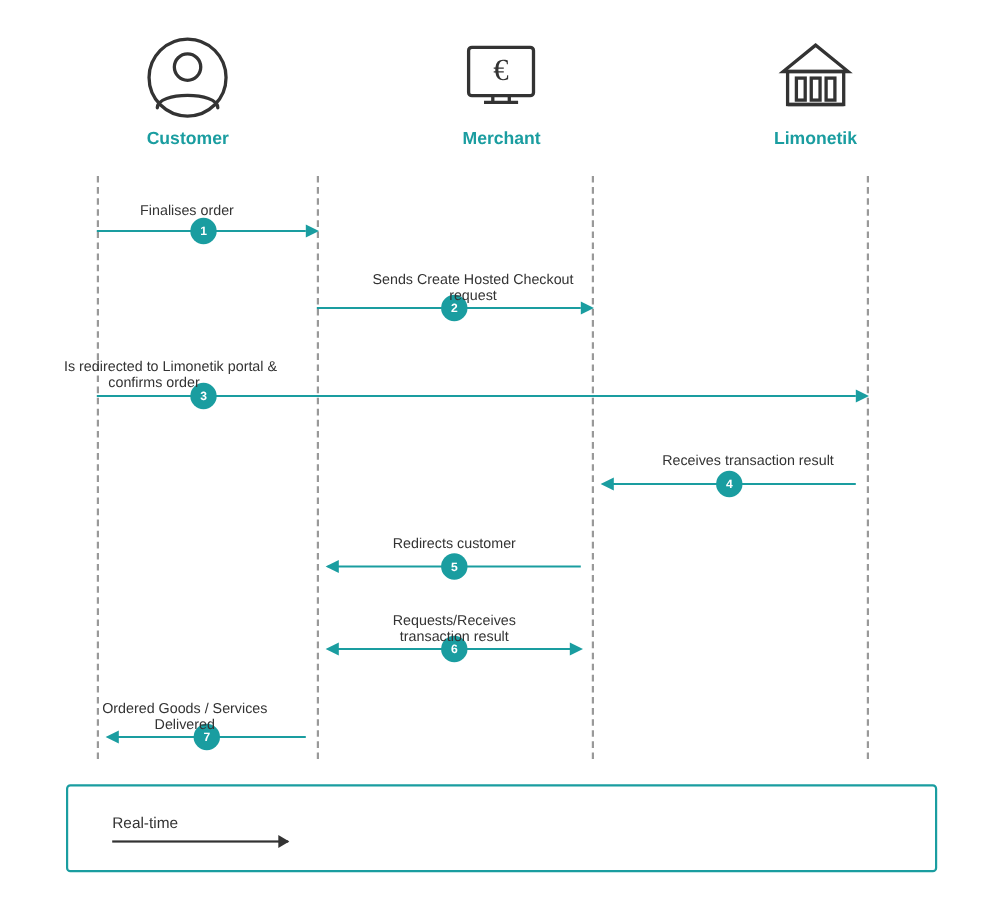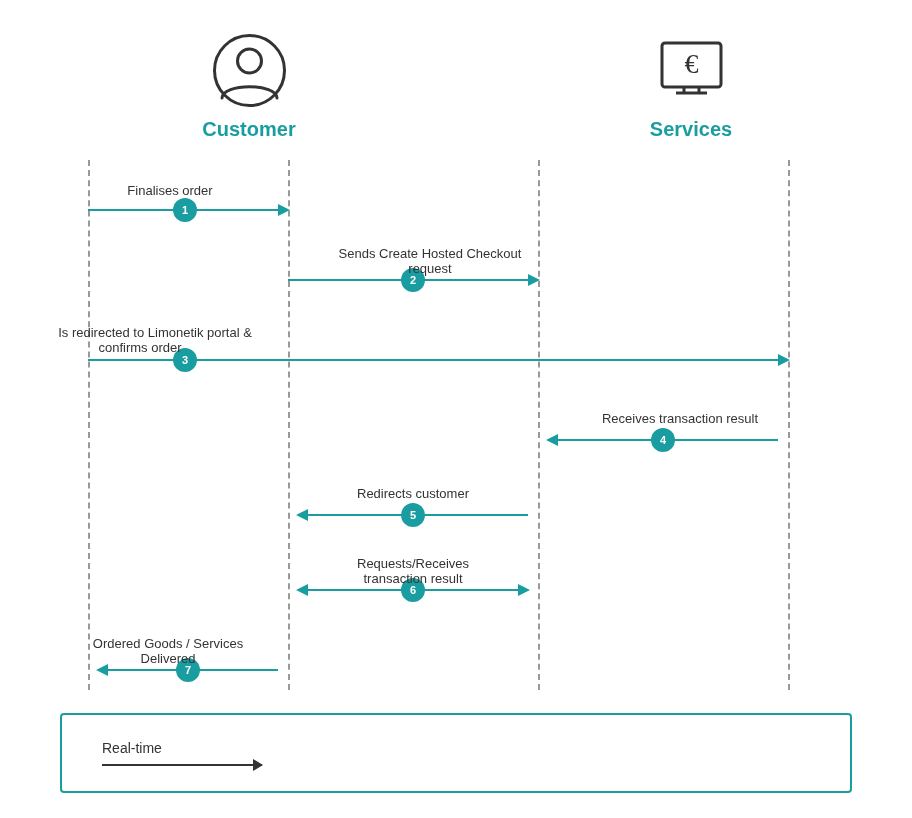--- a/index.html
+++ b/index.html
@@ -42,21 +42,21 @@
       width: 80px;
       height: 80px;
       display: flex;
       align-items: center;
       justify-content: center;
     }
 
     .actor-label {
       margin-top: 8px;
       color: #1a9da0;
-      font-size: 20px;
+      font-size: 16px;
       font-weight: 600;
       text-align: right;
     }
 
     
     .lifelines {
       position: absolute;
       top: 160px;
       left: 0;
       right: 0;
@@ -136,24 +136,38 @@
     <div class="actor">
       <div class="actor-icon">
         <svg width="75" height="75" viewBox="0 0 75 75" fill="none" stroke="#333" stroke-width="3">
           <rect x="8" y="10" width="59" height="44" rx="3"></rect>
           <line x1="22" y1="60" x2="53" y2="60"></line>
           <line x1="30" y1="54" x2="30" y2="60"></line>
           <line x1="45" y1="54" x2="45" y2="60"></line>
           <text x="37.5" y="40" font-size="28" text-anchor="middle" fill="#333" stroke="none" font-family="serif">€</text>
         </svg>
       </div>
-      <div class="actor-label">Services</div>
-    </div>
-
-
+      <div class="actor-label">Merchant</div>
+    </div>
+
+
+    <div class="actor" style="margin-right:28px;">
+      <div class="actor-icon">
+        <svg width="75" height="75" viewBox="0 0 75 75" fill="none" stroke="#333" stroke-width="3">
+
+          <rect x="12" y="32" width="51" height="30"></rect>
+          <polygon points="37.5,8 8,32 67,32"></polygon>
+          <rect x="20" y="38" width="8" height="20"></rect>
+          <rect x="33.5" y="38" width="8" height="20"></rect>
+          <rect x="47" y="38" width="8" height="20"></rect>
+          <line x1="12" y1="62" x2="63" y2="62"></line>
+        </svg>
+      </div>
+      <div class="actor-label">Limonetik</div>
+    </div>
   </div>
 
   <div class="lifelines">
     <div class="lifeline" style="left: 88px;"></div>
     <div class="lifeline" style="left: 288px;"></div>
     <div class="lifeline" style="left: 538px;"></div>
     <div class="lifeline" style="left: 788px;"></div>
   </div>
 
   <svg style="position:absolute;top:160px;left:0;width:912px;height:540px;pointer-events:none;">

